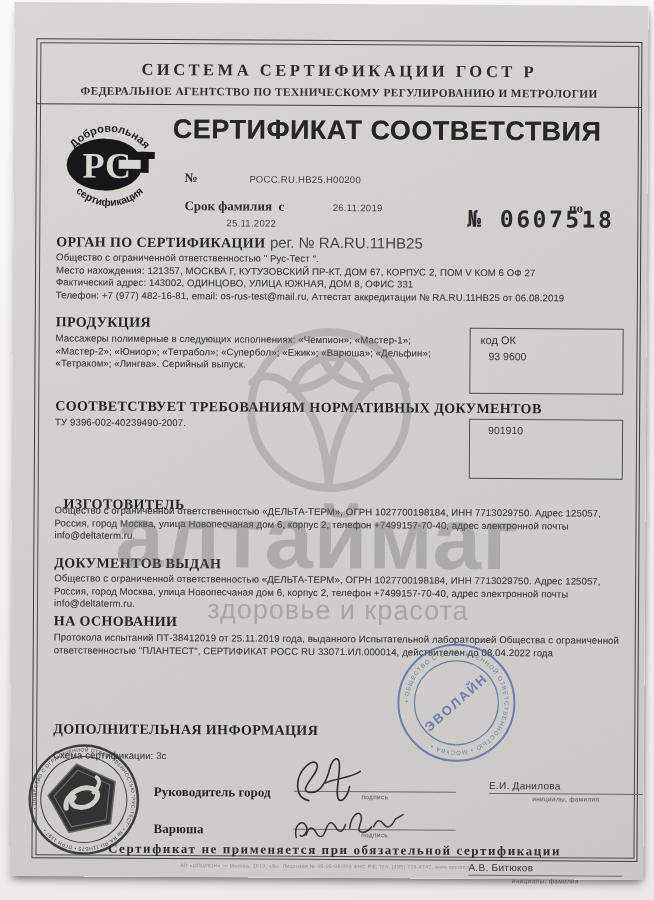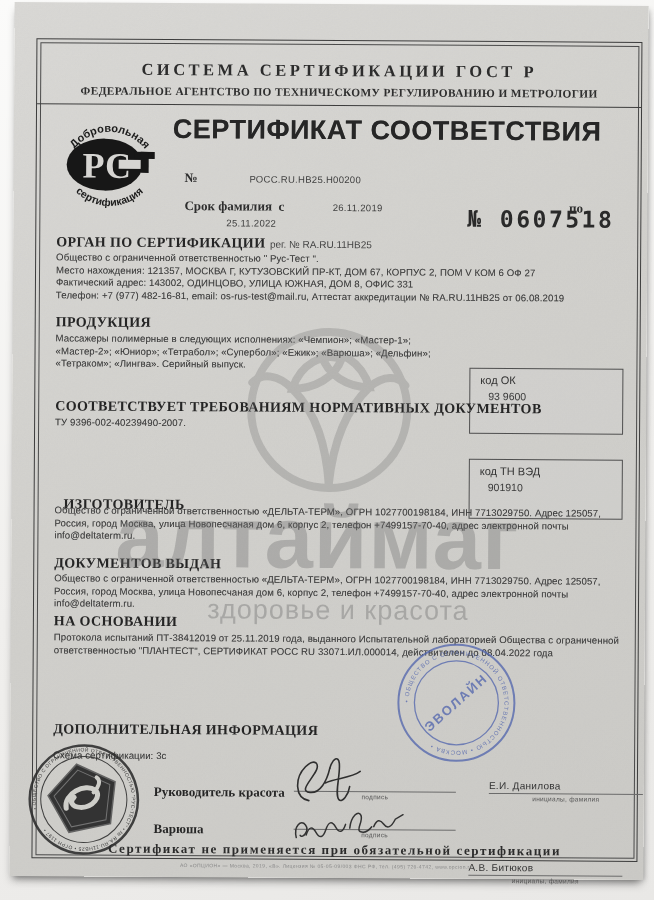--- a/index.html
+++ b/index.html
@@ -27,23 +27,23 @@
   .sys-title{top:20px;font-size:16.5px;font-weight:bold;letter-spacing:3.5px;color:#2c2c2c;}
   .agency{top:45px;font-size:11.3px;font-weight:bold;letter-spacing:.4px;color:#2e2e2e;}
   .hrule{top:64px;left:0;width:100%;border-top:1.6px solid #3d3d3d;}
   .doc-title{left:136px;top:74px;font-size:27px;font-weight:bold;letter-spacing:.5px;color:#262626;text-shadow:0 0 .5px rgba(0,0,0,.5);}
   .row-no{left:148px;top:130px;font-size:13px;font-weight:bold;color:#2e2e2e;}
   .val-sm{font-size:9.5px;font-weight:normal;color:#3f3f3f;font-family:"Liberation Sans",sans-serif;letter-spacing:.3px;margin-left:42px;}
   .row-validity{left:148px;top:158px;font-size:13px;font-weight:bold;color:#2e2e2e;}
   .row-validity .gap{display:inline-block;width:180px;}
   .blank-no{top:164px;right:26px;font-family:"DejaVu Sans Mono",monospace;font-size:23px;font-weight:bold;letter-spacing:2.5px;color:#2a2a2a;}
   .h-sec{font-size:14px;font-weight:bold;letter-spacing:.4px;color:#252525;}
-  .h-sub{font-size:10px;font-weight:normal;color:#454545;font-family:"Liberation Sans",sans-serif;}
+  .h-sub{font-size:15px;font-weight:normal;color:#454545;font-family:"Liberation Sans",sans-serif;}
   .body-sm{font-size:9.6px;line-height:12.6px;color:#3e3e3e;letter-spacing:.1px;text-shadow:0 0 .4px rgba(40,40,40,.35);}
-  .codebox{border:1px solid #4f4f4f;color:#333;background:rgba(255,255,255,.04);margin-top:40px;}
+  .codebox{border:1px solid #4f4f4f;color:#333;background:rgba(255,255,255,.04);}
   .codebox .cb-label{font-size:11px;padding:5px 0 0 10px;color:#333;}
   .codebox .cb-value{font-size:10.5px;padding:4px 0 0 18px;color:#3a3a3a;}
   .sig-label{font-size:13px;font-weight:bold;color:#262626;}
   .sig-line{border-bottom:1px solid #6b6b6b;height:16px;}
   .sig-caption{font-size:6.5px;color:#555;text-align:center;padding-top:1px;letter-spacing:.3px;}
   .sig-name{font-size:10px;color:#333;padding-bottom:2px;border-bottom:1px solid #6b6b6b;letter-spacing:.3px;}
   .bottom-note{top:801px;font-size:13px;font-weight:bold;letter-spacing:1.6px;color:#2c2c2c;}
   .print-info{top:859px;width:100%;text-align:center;font-size:5px;color:#8a8a8a;letter-spacing:.4px;z-index:2;}
   .wm{pointer-events:none;}
   .wm-brand{left:104px;top:484px;font-size:87px;font-weight:bold;letter-spacing:1px;color:rgba(105,105,105,.34);z-index:5;}
@@ -122,37 +122,36 @@
     <div class="abs ser h-sec" style="left:20px;top:275px;">ПРОДУКЦИЯ</div>
     <div class="abs body-sm" style="left:20px;top:293px;width:408px;">Массажеры полимерные в следующих исполнениях: «Чемпион»; «Мастер-1»; «Мастер-2»; «Юниор»; «Тетрабол»; «Супербол»; «Ежик»; «Варюша»; «Дельфин»; «Тетраком»; «Лингва». Серийный выпуск.</div>
     <div class="abs codebox" style="left:434px;top:286px;width:152px;height:64px;">
       <div class="cb-label">код ОК</div>
       <div class="cb-value">93 9600</div>
     </div>
 
     <div class="abs ser h-sec" style="left:20px;top:359px;">СООТВЕТСТВУЕТ ТРЕБОВАНИЯМ НОРМАТИВНЫХ ДОКУМЕНТОВ</div>
     <div class="abs body-sm" style="left:20px;top:377px;width:400px;">ТУ 9396-002-40239490-2007.</div>
     <div class="abs codebox" style="left:434px;top:377px;width:152px;height:58px;">
-      <div class="cb-label">код ТН ВЭД</div>
       <div class="cb-value">901910</div>
     </div>
 
     <div class="abs ser h-sec" style="left:20px;top:457px;margin-left:9px;">ИЗГОТОВИТЕЛЬ</div>
     <div class="abs body-sm" style="left:20px;top:465px;width:566px;">Общество с ограниченной ответственностью «ДЕЛЬТА-ТЕРМ», ОГРН 1027700198184, ИНН 7713029750. Адрес 125057, Россия, город Москва, улица Новопесчаная дом 6, корпус 2, телефон +7499157-70-40, адрес электронной почты info@deltaterm.ru.</div>
 
     <div class="abs ser h-sec" style="left:20px;top:516px;">ДОКУМЕНТОВ ВЫДАН</div>
     <div class="abs body-sm" style="left:20px;top:533px;width:566px;">Общество с ограниченной ответственностью «ДЕЛЬТА-ТЕРМ», ОГРН 1027700198184, ИНН 7713029750. Адрес 125057, Россия, город Москва, улица Новопесчаная дом 6, корпус 2, телефон +7499157-70-40, адрес электронной почты info@deltaterm.ru.</div>
 
     <div class="abs ser h-sec" style="left:20px;top:574px;">НА ОСНОВАНИИ</div>
     <div class="abs body-sm" style="left:20px;top:592px;width:566px;">Протокола испытаний ПТ-38412019 от 25.11.2019 года, выданного Испытательной лабораторией Общества с ограниченной ответственностью "ПЛАНТЕСТ", СЕРТИФИКАТ РОСС RU 33071.ИЛ.000014, действителен до 08.04.2022 года</div>
 
     <div class="abs ser h-sec" style="left:20px;top:682px;">ДОПОЛНИТЕЛЬНАЯ ИНФОРМАЦИЯ</div>
     <div class="abs body-sm" style="left:20px;top:710px;">Схема сертификации: 3с</div>
 
-    <div class="abs ser sig-label" style="left:121px;top:744px;">Руководитель красота</div>
+    <div class="abs ser sig-label" style="left:121px;top:744px;">Руководитель город</div>
     <div class="abs" style="left:261px;top:734px;width:162px;">
       <div class="sig-line"></div>
       <div class="sig-caption">подпись</div>
     </div>
     <div class="abs" style="left:456px;top:738px;width:154px;">
       <div class="sig-name">Е.И. Данилова</div>
       <div class="sig-caption">инициалы, фамилия</div>
     </div>
 
     <div class="abs ser sig-label" style="left:121px;top:781px;">Варюша</div>

